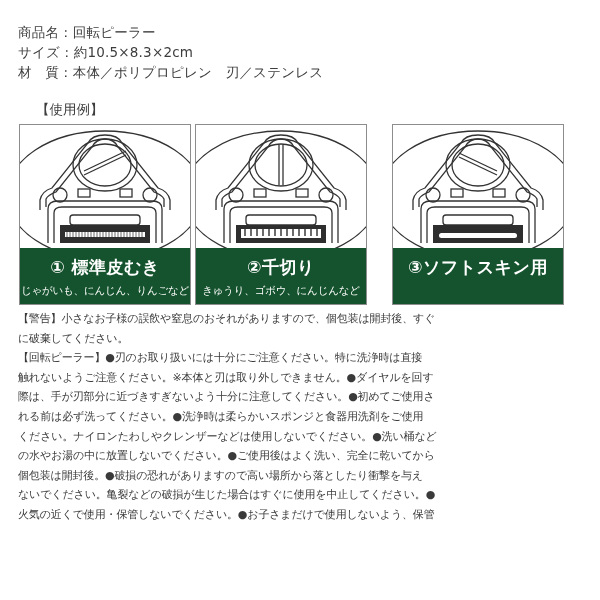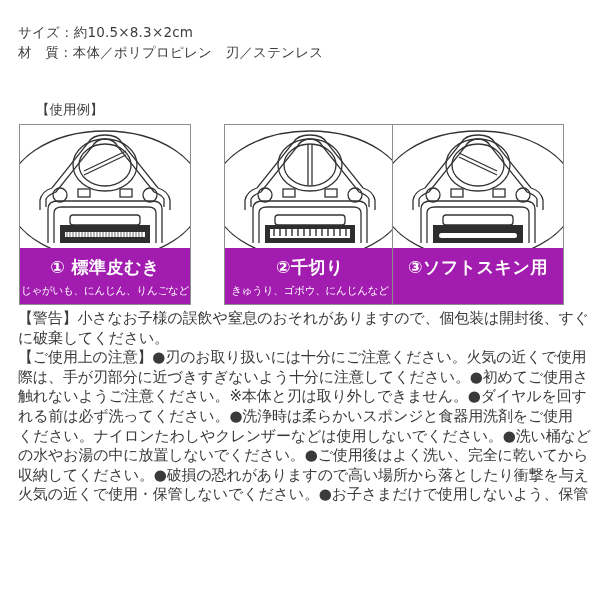--- a/index.html
+++ b/index.html
@@ -4,30 +4,31 @@
 <style>
   html, body { margin: 0; padding: 0; background: #ffffff; }
   body { width: 600px; height: 600px; position: relative; overflow: hidden;
          font-family: "DejaVu Sans", "Liberation Sans", sans-serif; color: #3a3a3a; }
   .spec { position: absolute; left: 18px; font-size: 13.5px; line-height: 20px; color: #3d3d3d; letter-spacing: 0.2px; }
   .spec-line { white-space: nowrap; height: 20px; }
   .section-label { position: absolute; left: 36px; top: 101px; font-size: 13.5px; color: #3d3d3d; }
   .panel { position: absolute; top: 124px; width: 172px; height: 181px; border: 1px solid #8d8d8d;
            background: #ffffff; box-sizing: border-box; overflow: hidden; }
   .panel .illus { position: absolute; left: 0; top: 0; width: 170px; height: 123px; }
-  .panel .band { position: absolute; left: 0; top: 123px; width: 100%; height: 57px; background: #a21caf; color: #ffffff; text-align: center; }
+  .panel .band { position: absolute; left: 0; top: 123px; width: 100%; height: 57px; background: #14532d; color: #ffffff; text-align: center; }
   .band .title { font-size: 17px; font-weight: bold; margin-top: 8px; letter-spacing: 0.5px; white-space: nowrap; }
   .band .sub { font-size: 10.5px; margin-top: 5px; white-space: nowrap; letter-spacing: -0.2px; }
-  .notes { position: absolute; left: 18px; top: 309px; width: 560px; font-size: 15px; line-height: 19.6px; color: #3a3a3a; }
+  .notes { position: absolute; left: 18px; top: 309px; width: 560px; font-size: 11px; line-height: 19.6px; color: #3a3a3a; }
   .note-line { white-space: nowrap; height: 19.6px; letter-spacing: -0.15px; }
 </style>
 </head>
 <body>
 
 <div class="spec" style="top:22px;">
+  <div class="spec-line">商品名：回転ピーラー</div>
   <div class="spec-line">サイズ：約10.5×8.3×2cm</div>
   <div class="spec-line">材　質：本体／ポリプロピレン　刃／ステンレス</div>
 </div>
 
 <div class="section-label">【使用例】</div>
 
 <div class="panel" style="left:19px;">
   <svg class="illus" viewBox="0 0 170 123">
     <g fill="none" stroke="#333" stroke-width="1.3">
       <ellipse cx="85" cy="70" rx="98" ry="64"></ellipse>
@@ -75,21 +76,21 @@
         <line x1="119" y1="107" x2="119" y2="112"></line>
         <line x1="122" y1="107" x2="122" y2="112"></line>
     </g>
   </svg>
   <div class="band">
     <div class="title">① 標準皮むき</div>
     <div class="sub">じゃがいも、にんじん、りんごなど</div>
   </div>
 </div>
 
-<div class="panel" style="left:224px;">
+<div class="panel" style="left:195px;">
   <svg class="illus" viewBox="0 0 170 123">
     <g fill="none" stroke="#333" stroke-width="1.3">
       <ellipse cx="85" cy="70" rx="98" ry="64"></ellipse>
       <path d="M20 85 L20 75 Q22 66 32 63 L68 18 Q72 10 85 10 Q98 10 102 18 L138 63 Q148 66 150 75 L150 85"></path>
       <path d="M26 82 L26 74 Q28 70 36 67 L72 22 Q76 14 85 14 Q94 14 98 22 L134 67 Q142 70 144 74 L144 82"></path>
       <ellipse cx="85" cy="40" rx="32" ry="26"></ellipse>
       <ellipse cx="85" cy="40" rx="26" ry="21"></ellipse>
       <line x1="83" y1="20" x2="83" y2="60"></line>
       <line x1="87" y1="20" x2="87" y2="60"></line>
       <circle cx="40" cy="70" r="7"></circle>
@@ -146,21 +147,22 @@
     <rect x="46" y="108" width="78" height="5" rx="2.5" fill="#ffffff"></rect>
   </svg>
   <div class="band">
     <div class="title">③ソフトスキン用</div>
   </div>
 </div>
 
 <div class="notes">
   <div class="note-line">【警告】小さなお子様の誤飲や窒息のおそれがありますので、個包装は開封後、すぐ</div>
   <div class="note-line">に破棄してください。</div>
-  <div class="note-line">【ご使用上の注意】●刃のお取り扱いには十分にご注意ください。火気の近くで使用</div>
+  <div class="note-line">【回転ピーラー】●刃のお取り扱いには十分にご注意ください。特に洗浄時は直接</div>
+  <div class="note-line">触れないようご注意ください。※本体と刃は取り外しできません。●ダイヤルを回す</div>
   <div class="note-line">際は、手が刃部分に近づきすぎないよう十分に注意してください。●初めてご使用さ</div>
-  <div class="note-line">触れないようご注意ください。※本体と刃は取り外しできません。●ダイヤルを回す</div>
   <div class="note-line">れる前は必ず洗ってください。●洗浄時は柔らかいスポンジと食器用洗剤をご使用</div>
   <div class="note-line">ください。ナイロンたわしやクレンザーなどは使用しないでください。●洗い桶など</div>
   <div class="note-line">の水やお湯の中に放置しないでください。●ご使用後はよく洗い、完全に乾いてから</div>
-  <div class="note-line">収納してください。●破損の恐れがありますので高い場所から落としたり衝撃を与え</div>
+  <div class="note-line">個包装は開封後。●破損の恐れがありますので高い場所から落としたり衝撃を与え</div>
+  <div class="note-line">ないでください。亀裂などの破損が生じた場合はすぐに使用を中止してください。●</div>
   <div class="note-line">火気の近くで使用・保管しないでください。●お子さまだけで使用しないよう、保管</div>
 </div>
 
 </body></html>

